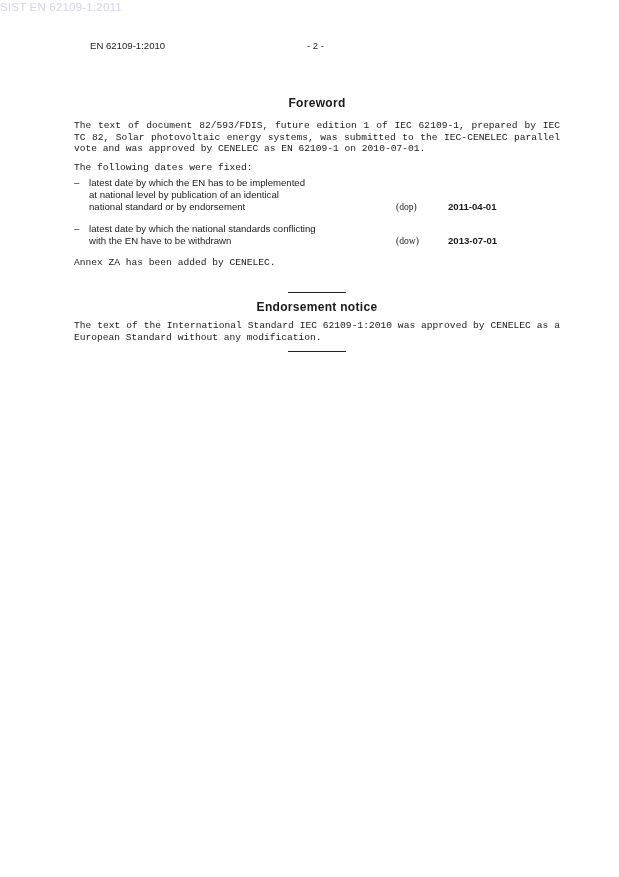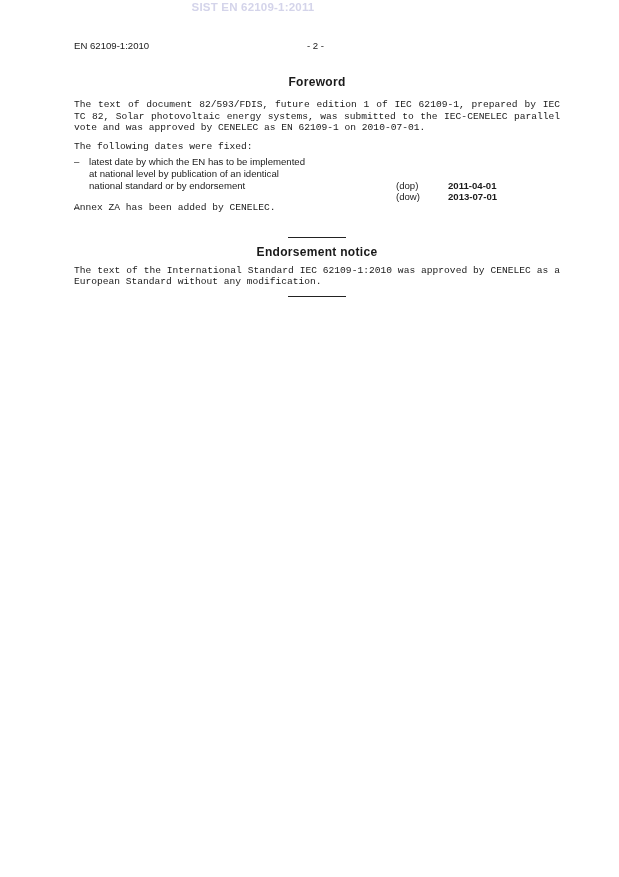--- a/index.html
+++ b/index.html
@@ -13,49 +13,49 @@
       position: relative;
       overflow: hidden;
       font-family: "Liberation Sans", sans-serif;
       color: #1a1a1a;
     }
     .watermark {
       position: absolute;
       top: 0px;
       left: 0;
       width: 506px;
-      text-align: center;
+      text-align: left;
       font-size: 11.5px;
-      font-weight: bold;
+      font-weight: normal;
       color: #d4d4ea;
       letter-spacing: 0.2px;
       line-height: 14px;
     }
     .page-header {
       position: absolute;
       top: 40px;
       left: 74px;
       width: 486px;
       font-size: 9.6px;
       line-height: 12px;
     }
     .page-header .doc-id {
       position: absolute;
-      left: 0;
+      left: 16px;
       top: 0;
     }
     .page-header .page-num {
       position: absolute;
       left: 233px;
       top: 0;
     }
     .content {
       position: absolute;
       left: 74px;
-      top: 75px;
+      top: 96px;
       width: 486px;
       font-size: 9.6px;
       line-height: 11.6px;
     }
     .section-title {
       text-align: center;
       font-weight: bold;
       font-size: 12px;
       line-height: 14px;
       margin: 0 0 10px 0;
@@ -83,20 +83,21 @@
       top: 0;
     }
     .dates-list .desc {
       display: block;
       width: 290px;
     }
     .dates-list .abbr {
       position: absolute;
       left: 322px;
       bottom: 0;
+      font-family: Liberation Serif, serif;
     }
     .dates-list .date {
       position: absolute;
       left: 374px;
       bottom: 0;
       font-weight: bold;
     }
     .divider {
       width: 58px;
       height: 0;
@@ -127,20 +128,22 @@
           <span style="display:block">latest date by which the EN has to be implemented</span>
           <span style="display:block">at national level by publication of an identical</span>
           <span style="display:block">national standard or by endorsement</span>
         </span>
         <span class="abbr">(dop)</span>
         <span class="date">2011-04-01</span>
       </li>
       <li>
         <span class="dash">–</span>
         <span class="desc">
+          <span style="display:block">latest date by which the national standards conflicting</span>
+          <span style="display:block">with the EN have to be withdrawn</span>
         </span>
         <span class="abbr">(dow)</span>
         <span class="date">2013-07-01</span>
       </li>
     </ul>
 
     <p class="para" style="margin-bottom:23px;">Annex ZA has been added by CENELEC.</p>
   </section>
 
   <div class="divider" style="margin-bottom:7px;"></div>

